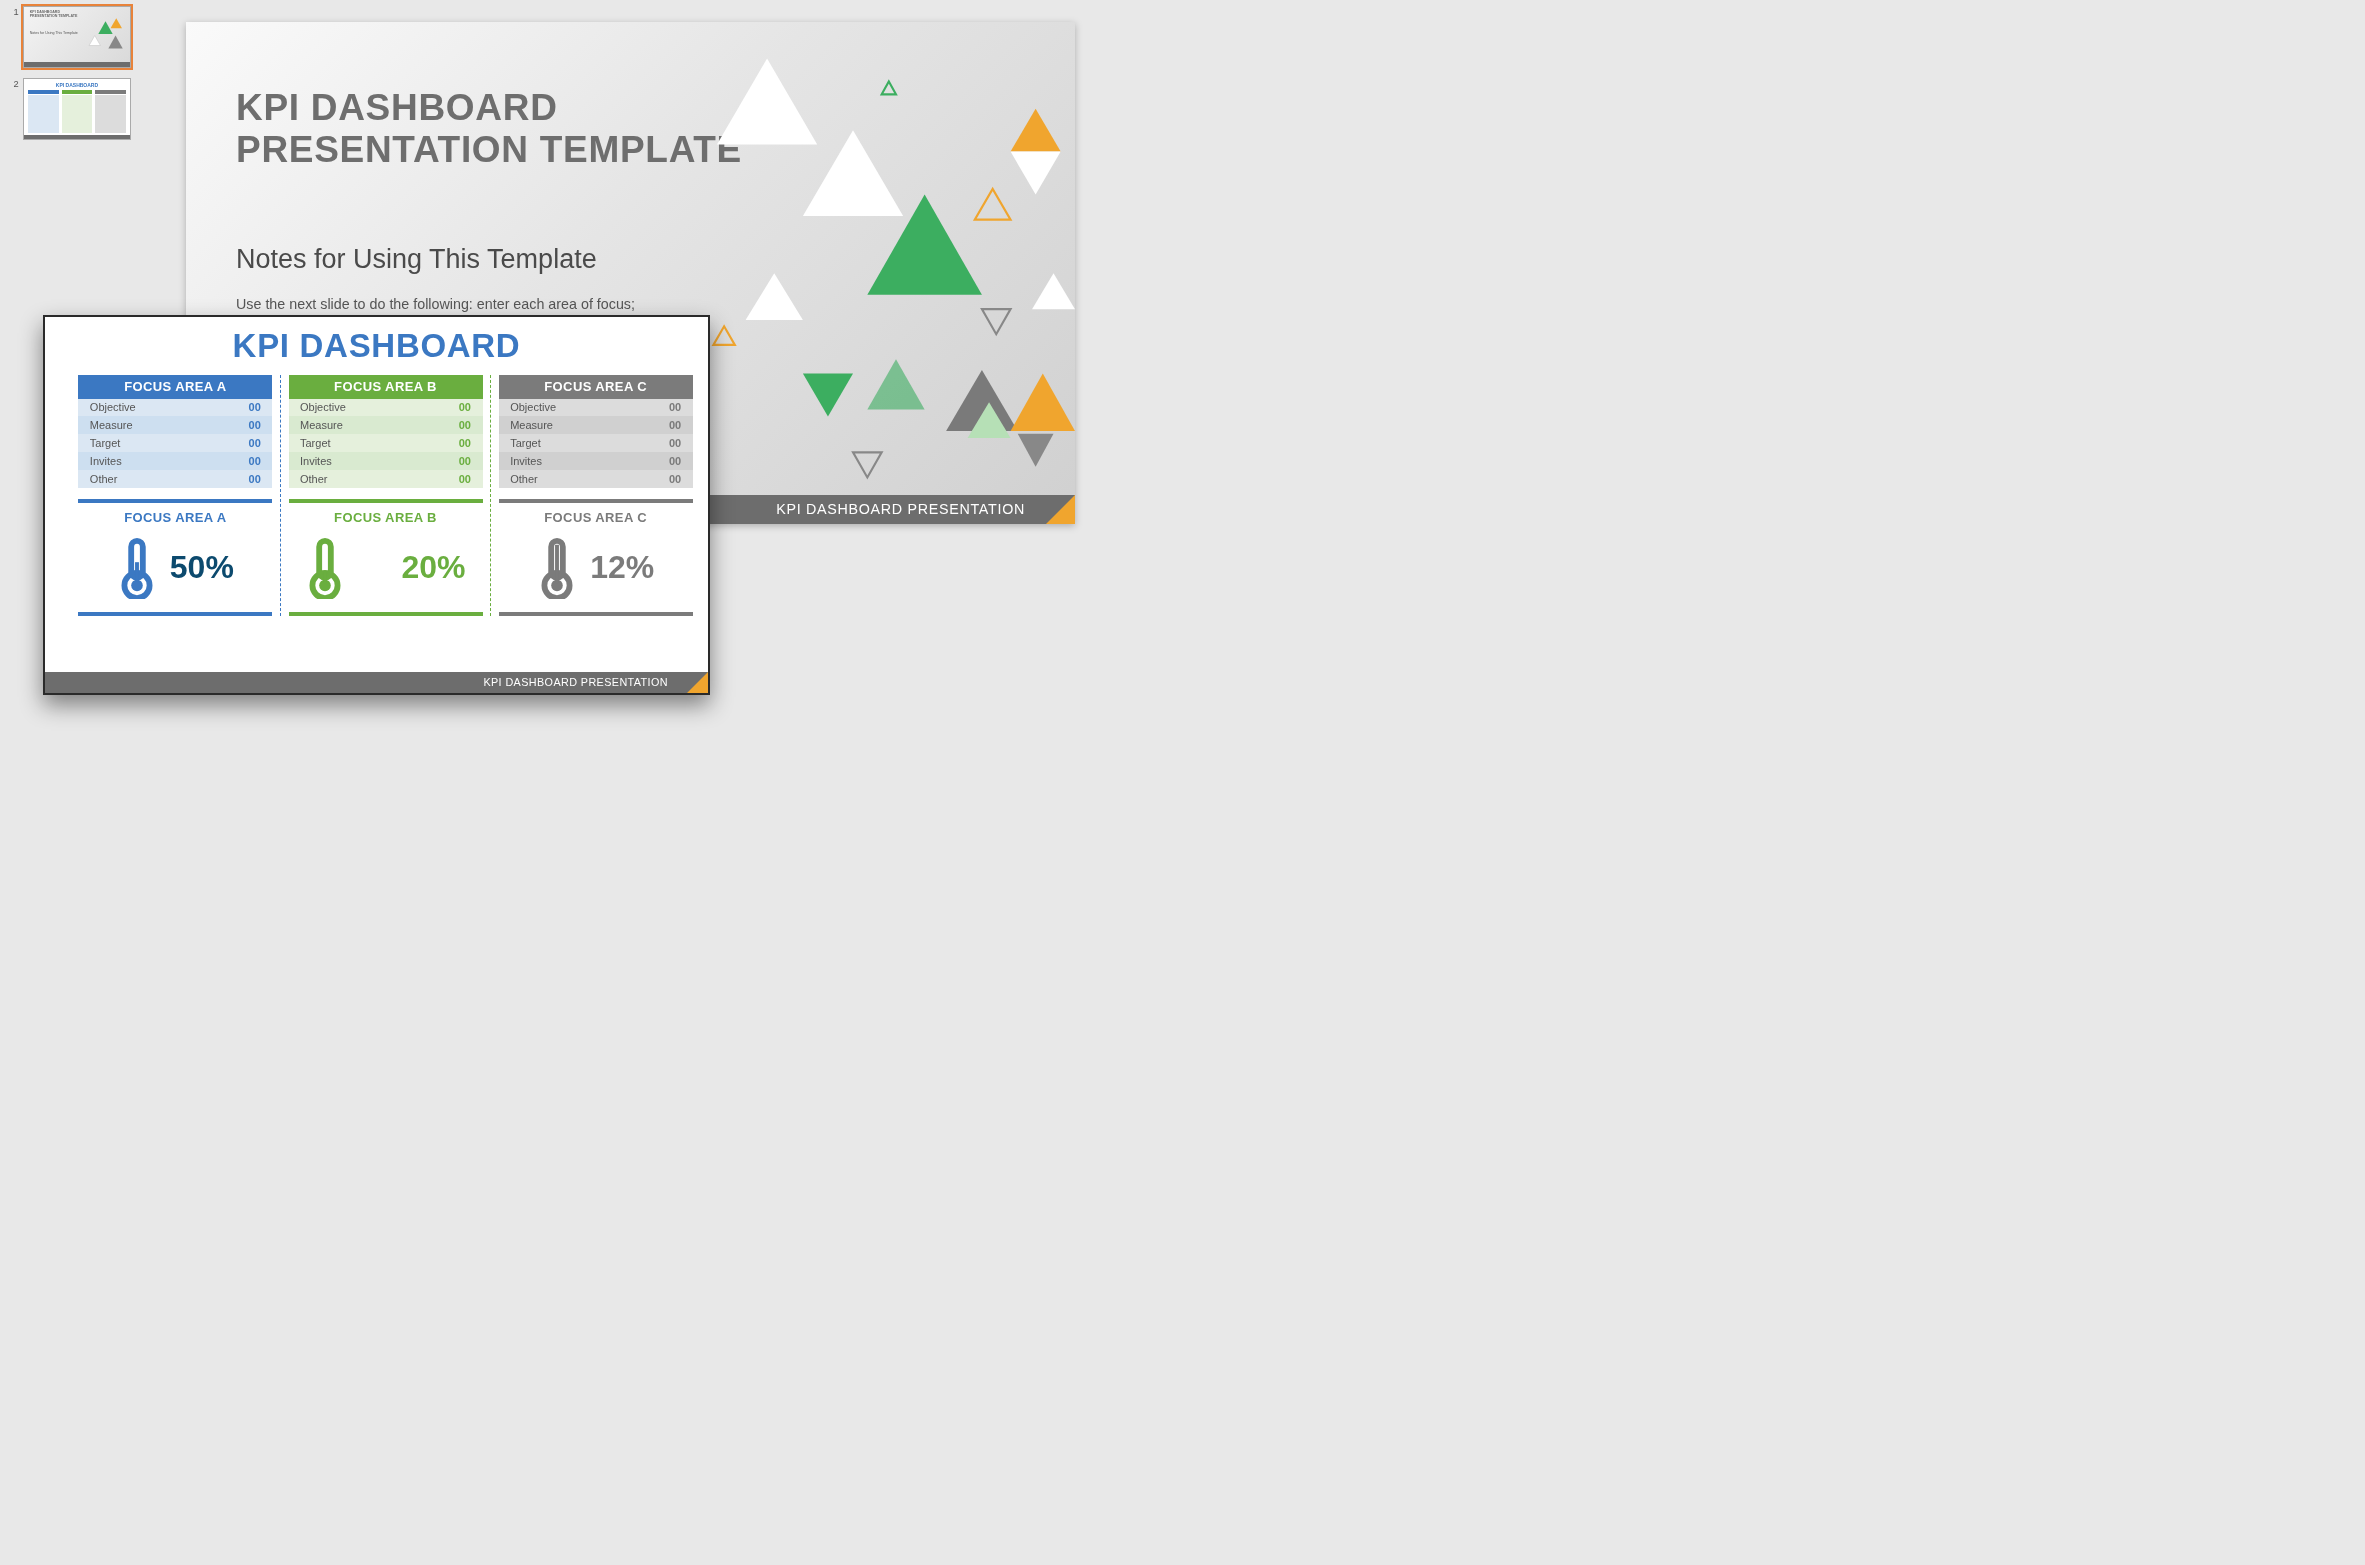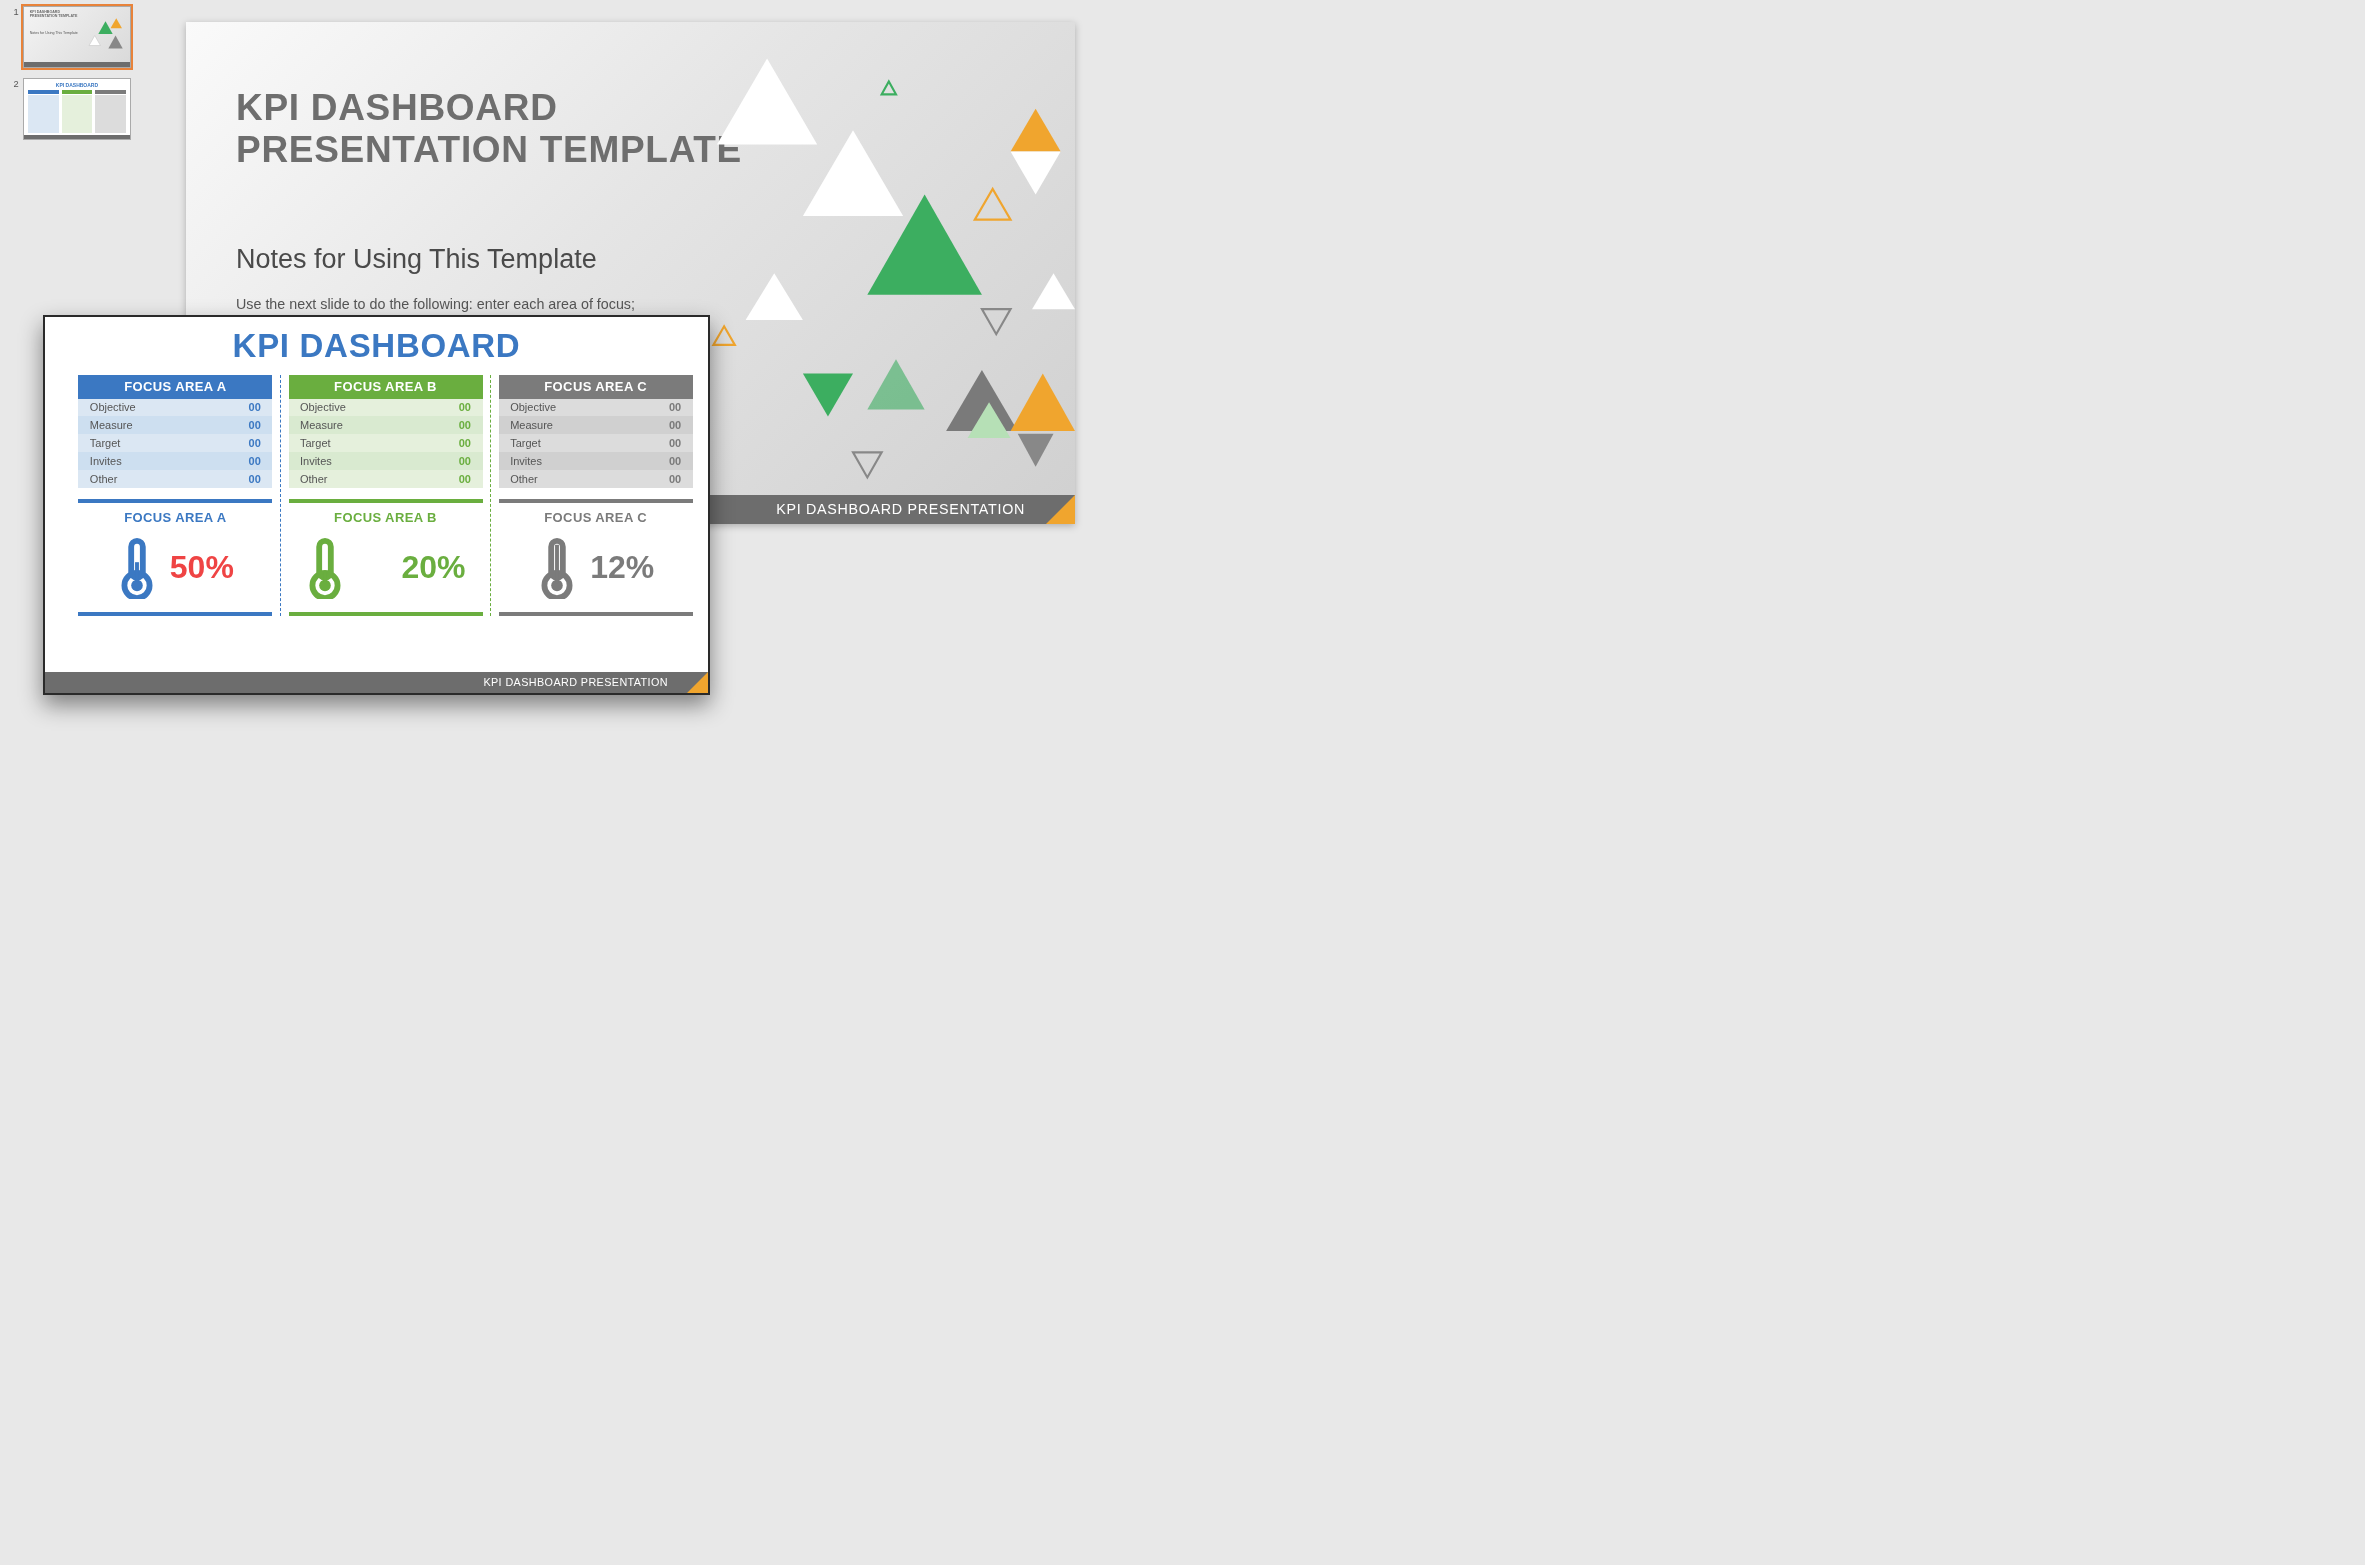--- a/index.html
+++ b/index.html
@@ -197,21 +197,21 @@
 
   .gauge-wrap {
     display:flex;
     align-items:center;
     justify-content:center;
     gap: 13px;
     margin-top: 11.5px;
   }
   .gauge-wrap svg { width:40px; height:62px; }
   .pct { font-size:32px; font-weight:800; }
-  .pctA { color:#ef4444; } .pctB { color:#6aae3f;margin-left:43px; } .pctC { color:#7b7b7b; }
+  .pctA { color:#0c4a6e; } .pctB { color:#6aae3f;margin-left:43px; } .pctC { color:#7b7b7b; }
 
   .bar2 { height:4.3px; margin-top: 13px; }
 
   .ov-footer {
     position:absolute; left:0; right:0; bottom:0;
     height:21.5px; background:#6d6d6d;
     color:#fff; font-size:10.8px;
     display:flex; align-items:center; justify-content:flex-end;
     padding-right:40px; letter-spacing:0.4px;
   }

